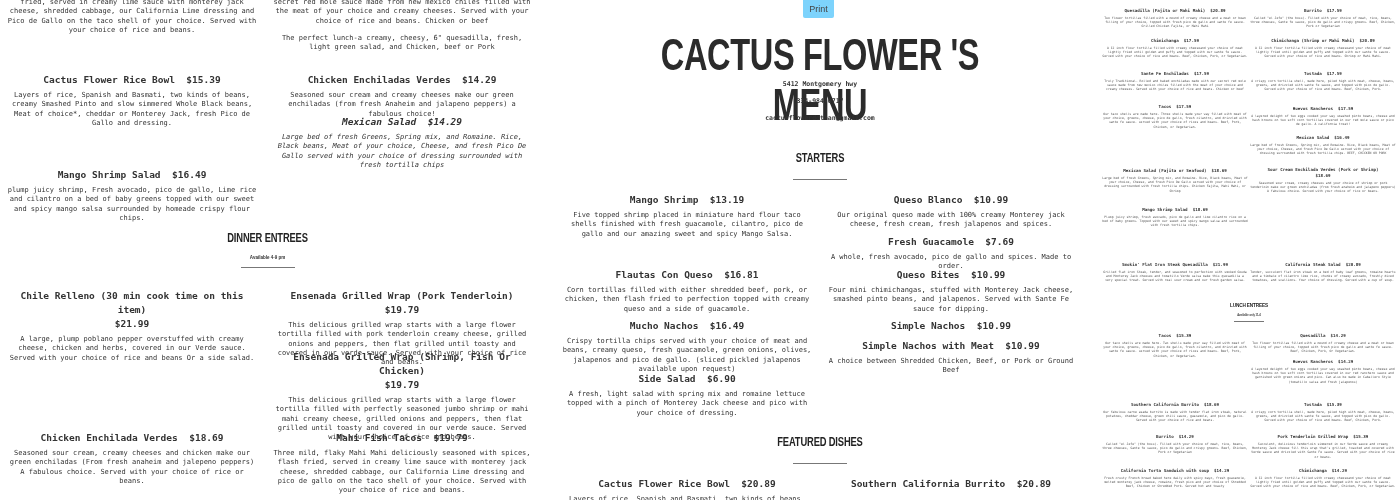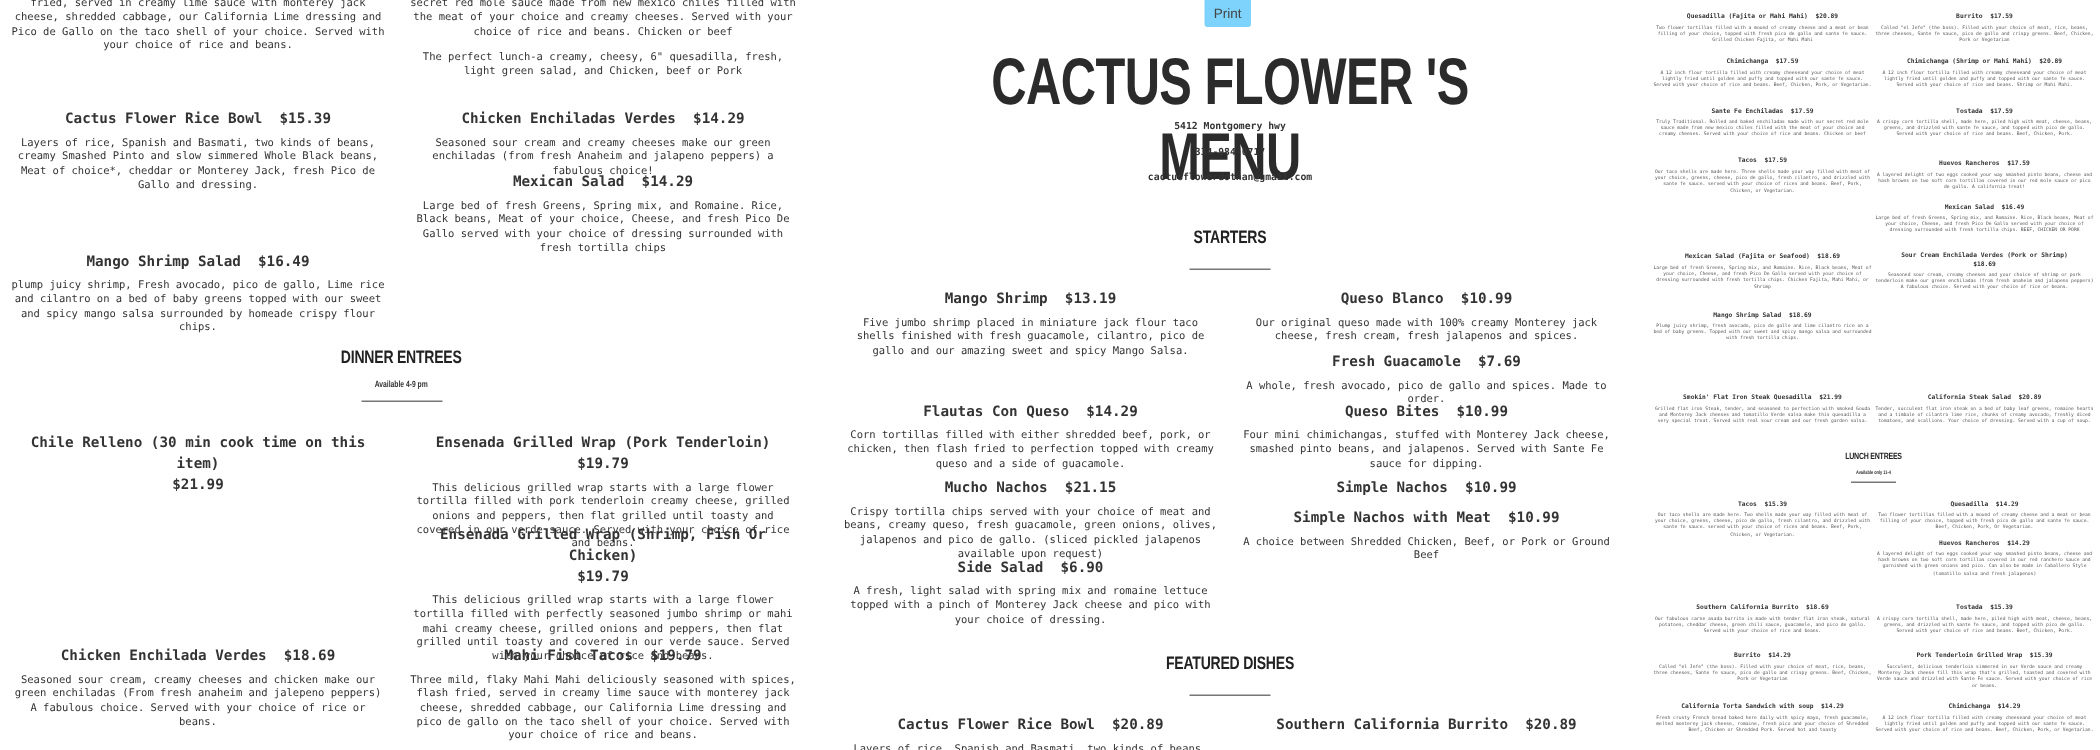--- a/index.html
+++ b/index.html
@@ -39,34 +39,35 @@
   <div class="abs item" style="left:273px;top:-6px;width:258px;">
     <div class="desc">secret red mole sauce made from new mexico chiles filled with the meat of your choice and creamy cheeses. Served with your choice of rice and beans. Chicken or beef</div>
   </div>
   <div class="abs item" style="left:273px;top:30px;width:258px;">
     <div class="desc">The perfect lunch-a creamy, cheesy, 6" quesadilla, fresh, light green salad, and Chicken, beef or Pork</div>
   </div>
   <div class="abs item" style="left:273px;top:73px;width:258px;">
     <div class="name">Chicken Enchiladas Verdes  $14.29</div>
     <div class="desc">Seasoned sour cream and creamy cheeses make our green enchiladas (from fresh Anaheim and jalapeno peppers) a fabulous choice!</div>
   </div>
-  <div class="abs item" style="left:273px;top:115px;width:258px;">
+  <div class="abs item" style="left:273px;top:115px;width:258px;font-style:italic;">
     <div class="name">Mexican Salad  $14.29</div>
     <div class="desc">Large bed of fresh Greens, Spring mix, and Romaine. Rice, Black beans, Meat of your choice, Cheese, and fresh Pico De Gallo served with your choice of dressing surrounded with fresh tortilla chips</div>
   </div>
 
   <div class="abs" style="left:0;top:231px;width:535px;">
     <div class="sec-h" style="font-size:12px;">DINNER ENTREES</div>
     <div class="sec-sub" style="margin-top:9px;">Available 4-9 pm</div>
     <div class="rule" style="margin-top:7px;"></div>
   </div>
 
   <div class="abs item" style="left:6px;top:289px;width:252px;">
     <div class="name">Chile Relleno (30 min cook time on this item)
 $21.99</div>
+    <div class="desc">A large, plump poblano pepper overstuffed with creamy cheese, chicken and herbs, covered in our Verde sauce. Served with your choice of rice and beans Or a side salad.</div>
   </div>
   <div class="abs item" style="left:6px;top:431px;width:252px;">
     <div class="name">Chicken Enchilada Verdes  $18.69</div>
     <div class="desc">Seasoned sour cream, creamy cheeses and chicken make our green enchiladas (From fresh anaheim and jalepeno peppers) A fabulous choice. Served with your choice of rice or beans.</div>
   </div>
 
   <div class="abs item" style="left:273px;top:289px;width:258px;">
     <div class="name">Ensenada Grilled Wrap (Pork Tenderloin)  $19.79</div>
     <div class="desc">This delicious grilled wrap starts with a large flower tortilla filled with pork tenderloin creamy cheese, grilled onions and peppers, then flat grilled until toasty and covered in our verde sauce. Served with your choice of rice and beans.</div>
   </div>
@@ -87,28 +88,28 @@
 <div class="contact" style="top:97px;">334-984-0717</div>
 <div class="contact" style="top:114px;">cactusflowerdothan@gmail.com</div>
 
 <div class="abs" style="left:560px;top:151px;width:520px;">
   <div class="sec-h" style="font-size:12px;">STARTERS</div>
   <div class="rule" style="margin-top:14px;"></div>
 </div>
 
 <div class="abs item" style="left:561px;top:193px;width:252px;">
   <div class="name">Mango Shrimp  $13.19</div>
-  <div class="desc">Five jumbo shrimp placed in miniature jack flour taco shells finished with fresh guacamole, cilantro, pico de gallo and our amazing sweet and spicy Mango Salsa.</div>
+  <div class="desc">Five topped shrimp placed in miniature hard flour taco shells finished with fresh guacamole, cilantro, pico de gallo and our amazing sweet and spicy Mango Salsa.</div>
 </div>
 <div class="abs item" style="left:561px;top:268px;width:252px;">
-  <div class="name">Flautas Con Queso  $14.29</div>
+  <div class="name">Flautas Con Queso  $16.81</div>
   <div class="desc">Corn tortillas filled with either shredded beef, pork, or chicken, then flash fried to perfection topped with creamy queso and a side of guacamole.</div>
 </div>
 <div class="abs item" style="left:561px;top:319px;width:252px;">
-  <div class="name">Mucho Nachos  $21.15</div>
+  <div class="name">Mucho Nachos  $16.49</div>
   <div class="desc">Crispy tortilla chips served with your choice of meat and beans, creamy queso, fresh guacamole, green onions, olives, jalapenos and pico de gallo. (sliced pickled jalapenos available upon request)</div>
 </div>
 <div class="abs item" style="left:561px;top:372px;width:252px;">
   <div class="name">Side Salad  $6.90</div>
   <div class="desc">A fresh, light salad with spring mix and romaine lettuce topped with a pinch of Monterey Jack cheese and pico with your choice of dressing.</div>
 </div>
 
 <div class="abs item" style="left:822px;top:193px;width:258px;">
   <div class="name">Queso Blanco  $10.99</div>
   <div class="desc">Our original queso made with 100% creamy Monterey jack cheese, fresh cream, fresh jalapenos and spices.</div>

